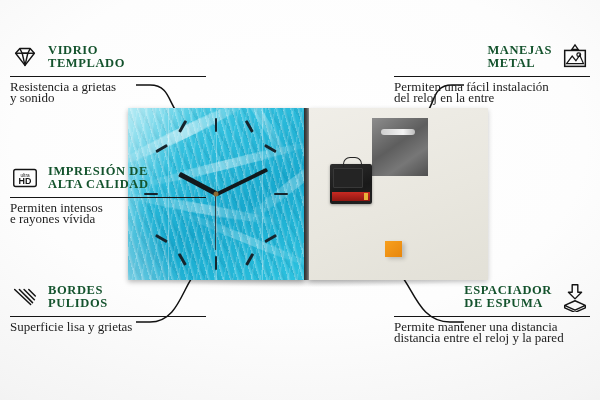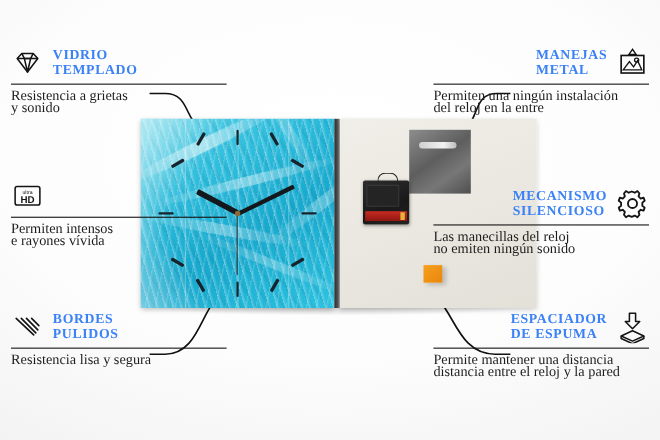--- a/index.html
+++ b/index.html
@@ -104,21 +104,21 @@
 
   .lab-head { display:flex; align-items:center; gap:8px; }
   .label.right .lab-head { flex-direction: row-reverse; }
   .lab-icon { width: 30px; height: 30px; flex: 0 0 30px; display:block; }
   .lab-title {
     font-family: "Liberation Serif", serif;
     font-weight: 700;
     font-size: 12.5px;
     line-height: 13.5px;
     letter-spacing: .6px;
-    color: #3b82f6;
+    color: #14532d;
     text-transform: uppercase;
   }
   .lab-rule { height:1px; background:#151515; margin-top:4px; width:100%; }
   .lab-desc {
     font-family: "Liberation Serif", serif;
     font-size: 13px;
     line-height: 11.4px;
     color: #1d1d1d;
     margin-top: 4px;
   }
@@ -225,20 +225,24 @@
     </div>
   </div>
 
   <div class="label left" style="top:163px">
     <div class="lab-head">
       <svg class="lab-icon" viewBox="0 0 32 32">
         <rect x="4" y="7" width="24" height="18" rx="2" fill="none" stroke="#141414" stroke-width="1.5"></rect>
         <text x="16" y="14.5" font-family="Liberation Sans, sans-serif" font-size="5" text-anchor="middle" fill="#141414">ultra</text>
         <text x="16" y="22.5" font-family="Liberation Sans, sans-serif" font-size="9.5" font-weight="bold" text-anchor="middle" fill="#141414">HD</text>
       </svg>
+      <div>
+        <div class="lab-title">IMPRESIÓN DE</div>
+        <div class="lab-title">ALTA CALIDAD</div>
+      </div>
     </div>
     <div class="lab-rule"></div>
     <div class="lab-desc">
       <div>Permiten intensos</div>
       <div>e rayones vívida</div>
     </div>
   </div>
 
   <div class="label left" style="top:282px">
     <div class="lab-head">
@@ -250,63 +254,44 @@
             <path d="M20 8 L27 15"></path>
         </g>
       </svg>
       <div>
         <div class="lab-title">BORDES</div>
         <div class="lab-title">PULIDOS</div>
       </div>
     </div>
     <div class="lab-rule"></div>
     <div class="lab-desc">
-      <div>Resistencia lisa y segura</div>
+      <div>Superficie lisa y grietas</div>
     </div>
   </div>
 
   <div class="label right" style="top:42px">
     <div class="lab-head">
       <svg class="lab-icon" viewBox="0 0 32 32">
         <path d="M16 3 L12.5 8 H19.5 Z" fill="none" stroke="#141414" stroke-width="1.4"></path>
         <rect x="5" y="9" width="22" height="17" fill="none" stroke="#141414" stroke-width="1.6"></rect>
         <path d="M7 23 L13 15 L17 20 L21 14 L25 23 Z" fill="none" stroke="#141414" stroke-width="1.3"></path>
         <circle cx="20" cy="13.5" r="2" fill="none" stroke="#141414" stroke-width="1.3"></circle>
       </svg>
       <div>
         <div class="lab-title">MANEJAS</div>
         <div class="lab-title">METAL</div>
       </div>
     </div>
     <div class="lab-rule"></div>
     <div class="lab-desc">
-      <div>Permiten una ningún instalación</div>
+      <div>Permiten una fácil instalación</div>
       <div>del reloj en la entre</div>
     </div>
   </div>
 
-  <div class="label right" style="top:170px">
-    <div class="lab-head">
-      <svg class="lab-icon" viewBox="0 0 32 32">
-        <g fill="none" stroke="#141414" stroke-width="1.8" stroke-linejoin="round">
-          <path d="M16 5 l3 1.2 2.6-1.6 2 2.4 -0.9 2.8 2.1 2.1 2.8-0.9 1.1 3 -2.3 1.9 0 3 2.3 1.9 -1.1 3 -2.8-0.9 -2.1 2.1 0.9 2.8 -2 2.4 -2.6-1.6 -3 1.2 -3-1.2 -2.6 1.6 -2-2.4 0.9-2.8 -2.1-2.1 -2.8 0.9 -1.1-3 2.3-1.9 0-3 -2.3-1.9 1.1-3 2.8 0.9 2.1-2.1 -0.9-2.8 2-2.4 2.6 1.6 Z" transform="translate(-0.6,-0.6) scale(0.99)"></path>
-          <circle cx="16" cy="16" r="4.4"></circle>
-        </g>
-      </svg>
-      <div>
-        <div class="lab-title">MECANISMO</div>
-        <div class="lab-title">SILENCIOSO</div>
-      </div>
-    </div>
-    <div class="lab-rule"></div>
-    <div class="lab-desc">
-      <div>Las manecillas del reloj</div>
-      <div>no emiten ningún sonido</div>
-    </div>
-  </div>
 
   <div class="label right" style="top:282px">
     <div class="lab-head">
       <svg class="lab-icon" viewBox="0 0 32 32">
         <g fill="none" stroke="#141414" stroke-width="1.5" stroke-linejoin="round">
           <path d="M13 3 h6 v8 h4 l-7 7 -7-7 h4 Z"></path>
           <path d="M16 20 L5 25 L16 30 L27 25 Z"></path>
           <path d="M5 25 v2.5 L16 32.5 L27 27.5 V25"></path>
         </g>
       </svg>

